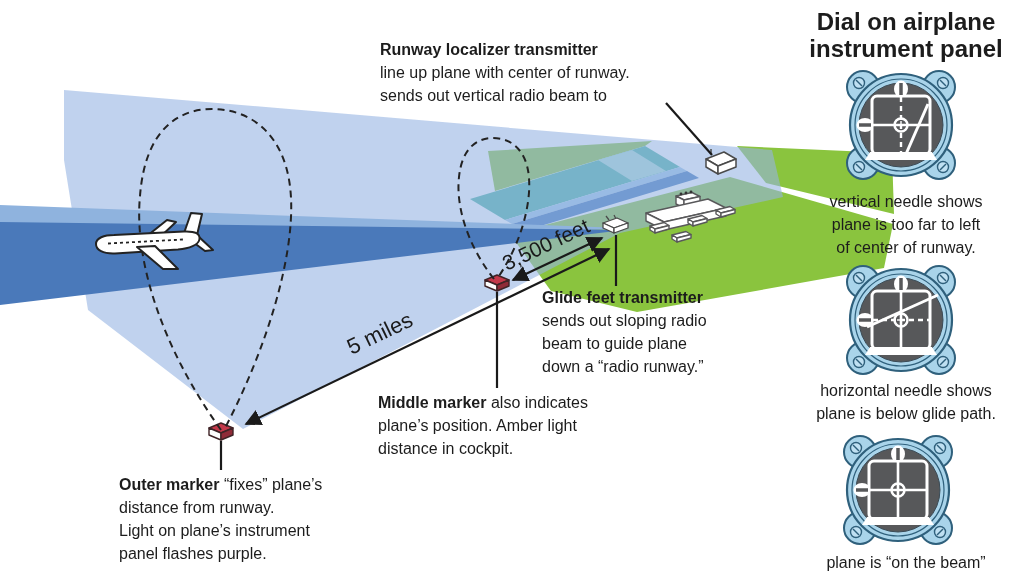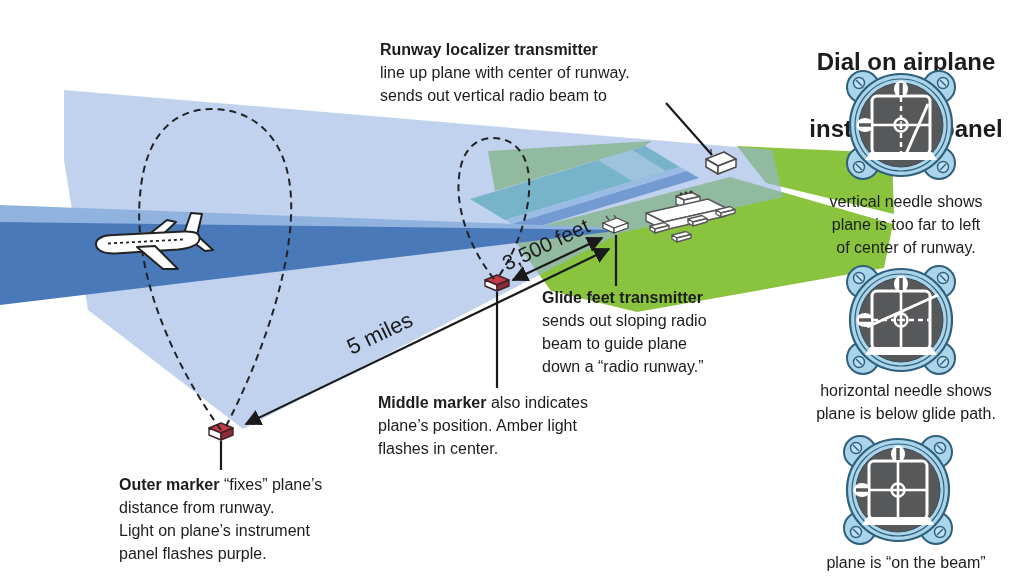--- a/index.html
+++ b/index.html
@@ -4,21 +4,21 @@
 <style>
   html,body{margin:0;padding:0;background:#fff;}
   .stage{position:relative;width:1024px;height:576px;background:#ffffff;overflow:hidden;
          font-family:"Liberation Sans",sans-serif;color:#1c1c1c;}
   .stage svg{position:absolute;left:0;top:0;}
   .ann{position:absolute;font-size:16px;line-height:23px;}
   .ann div{white-space:nowrap;}
   .ann b{font-weight:700;}
   .panel-head{position:absolute;left:792px;top:8px;width:228px;text-align:center;
               font-size:24px;line-height:27px;font-weight:700;}
-  .panel-head div{white-space:nowrap;margin-top:40px;}
+  .panel-head div{white-space:nowrap;}
   .cap{position:absolute;width:236px;text-align:center;font-size:16px;line-height:23px;}
   .cap div{white-space:nowrap;}
   .dial{position:absolute;width:126px;height:126px;}
   svg text{font-family:"Liberation Sans",sans-serif;fill:#1a1a1a;}
 </style>
 </head>
 <body>
 
 <div class="stage">
 
@@ -169,21 +169,21 @@
   <div class="ann" style="left:542px;top:286px;width:250px">
     <div><b>Glide feet transmitter</b></div>
     <div>sends out sloping radio</div>
     <div>beam to guide plane</div>
     <div>down a “radio runway.”</div>
   </div>
 
   <div class="ann" style="left:378px;top:391px;width:300px">
     <div><b>Middle marker</b><span> also indicates</span></div>
     <div>plane’s position. Amber light</div>
-    <div>flashes in center.</div>
+    <div>distance in cockpit.</div>
   </div>
 
   <div class="ann" style="left:119px;top:473px;width:300px">
     <div><b>Outer marker</b><span> “fixes” plane’s</span></div>
     <div>distance from runway.</div>
     <div>Light on plane’s instrument</div>
     <div>panel flashes purple.</div>
   </div>
 
   <div class="panel-head">

